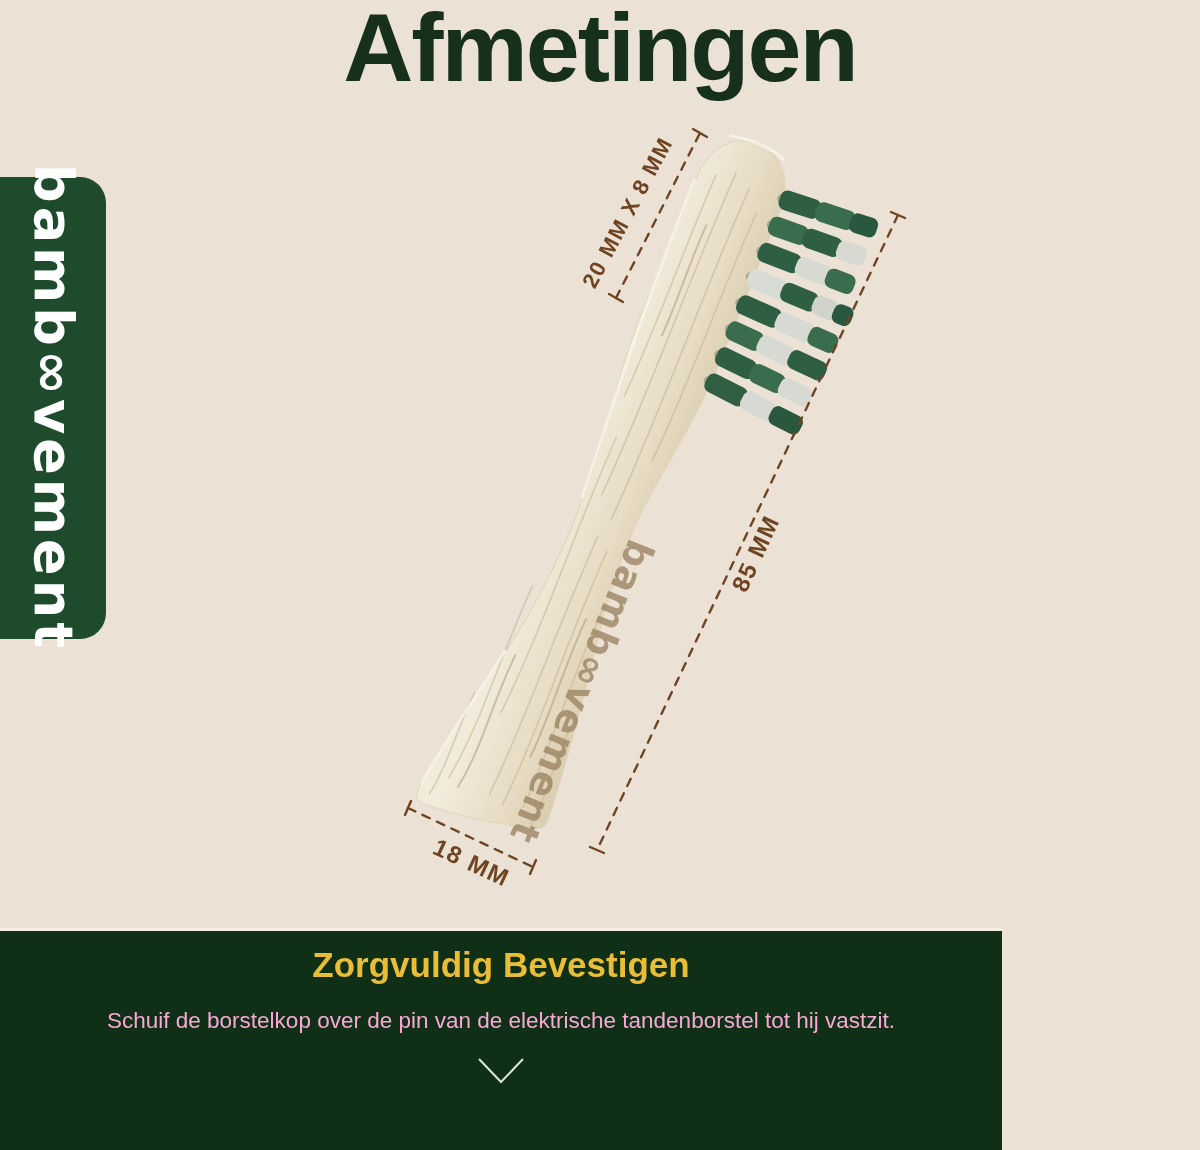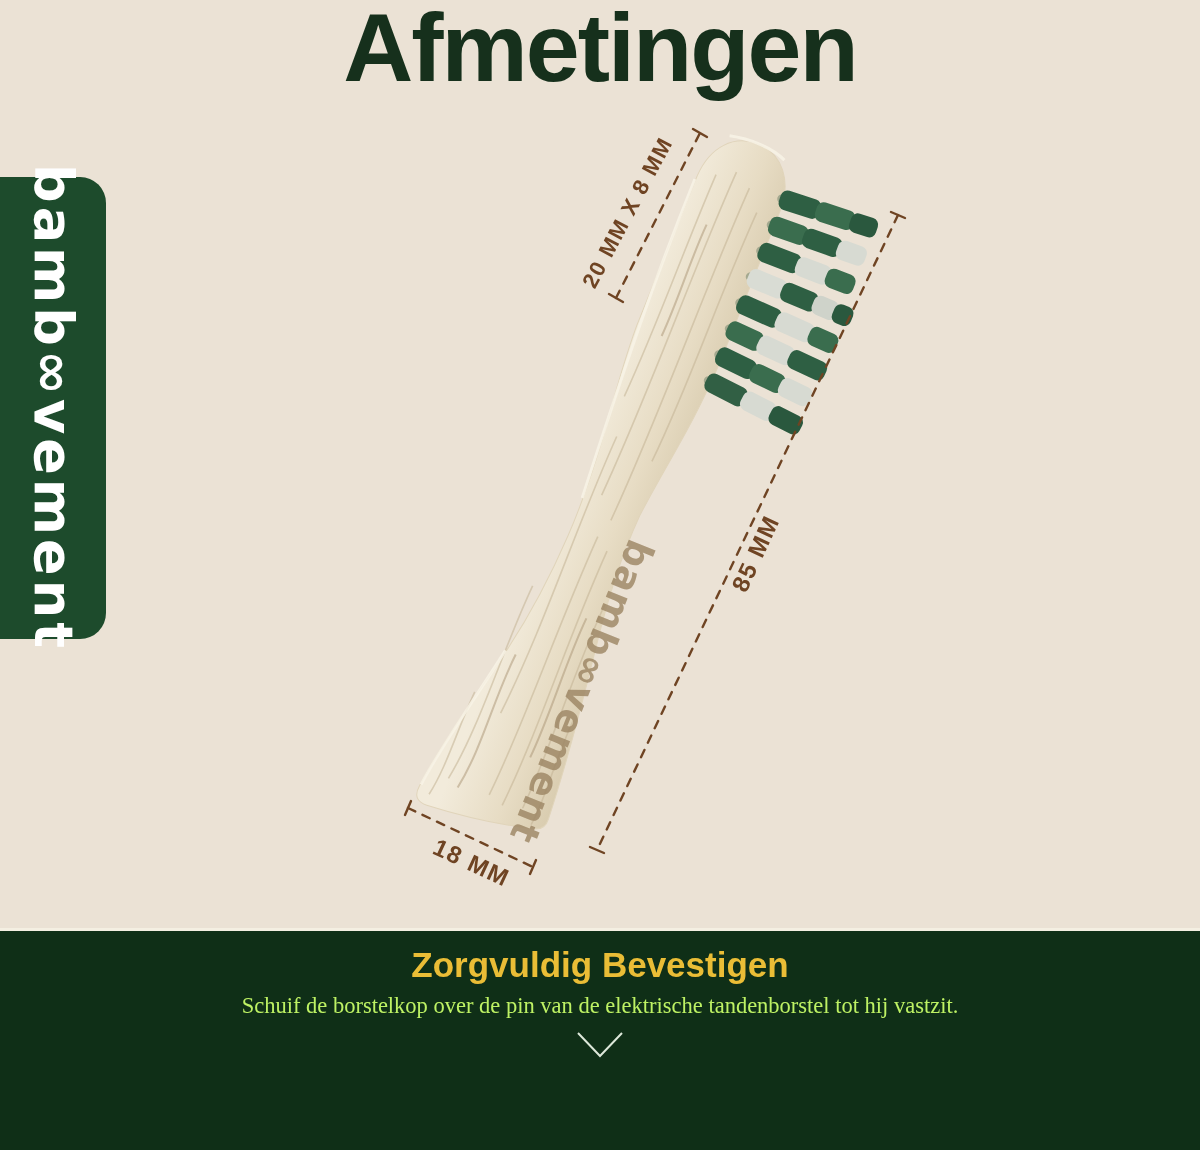--- a/index.html
+++ b/index.html
@@ -33,31 +33,31 @@
     fill:#6f4423;font-weight:bold;letter-spacing:1.5px;
     font-family:"Liberation Sans",sans-serif;
   }
   .dim-line{stroke:#6f4423;stroke-width:2.4;fill:none;stroke-dasharray:8 8;stroke-linecap:round;}
   .dim-tick{stroke:#6f4423;stroke-width:2.4;fill:none;stroke-linecap:round;}
   .grain{stroke:#c2b294;stroke-width:1.6;fill:none;opacity:.55;}
   .grain-dark{stroke:#a99473;stroke-width:2;fill:none;opacity:.5;}
   .highlight{stroke:#f8f3e6;stroke-width:3;fill:none;opacity:.85;}
   
   .footer{
-    position:absolute;left:0;top:928px;width:1200px;height:222px;
+    position:absolute;left:0;top:928px;width:1002px;height:222px;
     background:#0f2f17;border-top:3px solid #f4efe2;
     box-sizing:border-box;text-align:center;
   }
   .footer-heading{
     margin:14px 0 6px 0;
     font-size:35px;font-weight:800;color:#eabd36;letter-spacing:0;
   }
   .footer-text{
-    margin:6px auto;max-width:920px;
-    font-size:22.5px;line-height:1.32;color:#bef264;font-family:Liberation Serif, serif;
+    margin:21px auto;max-width:920px;
+    font-size:22.5px;line-height:1.32;color:#f9a8d4;
   }
   .chevron-wrap{margin-top:10px;}
 </style>
 </head>
 <body>
 
 <h1 class="page-title">Afmetingen</h1>
 
 <div class="brand-banner">
   <div class="vtext">bamb∞vement</div>

